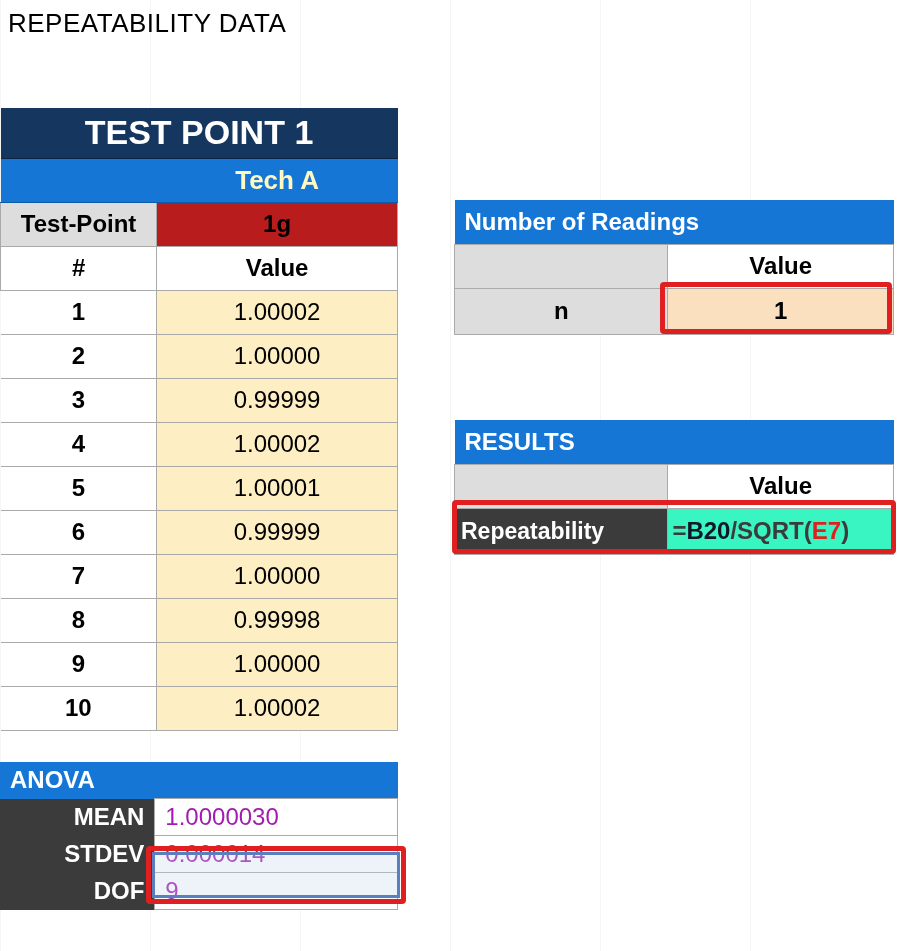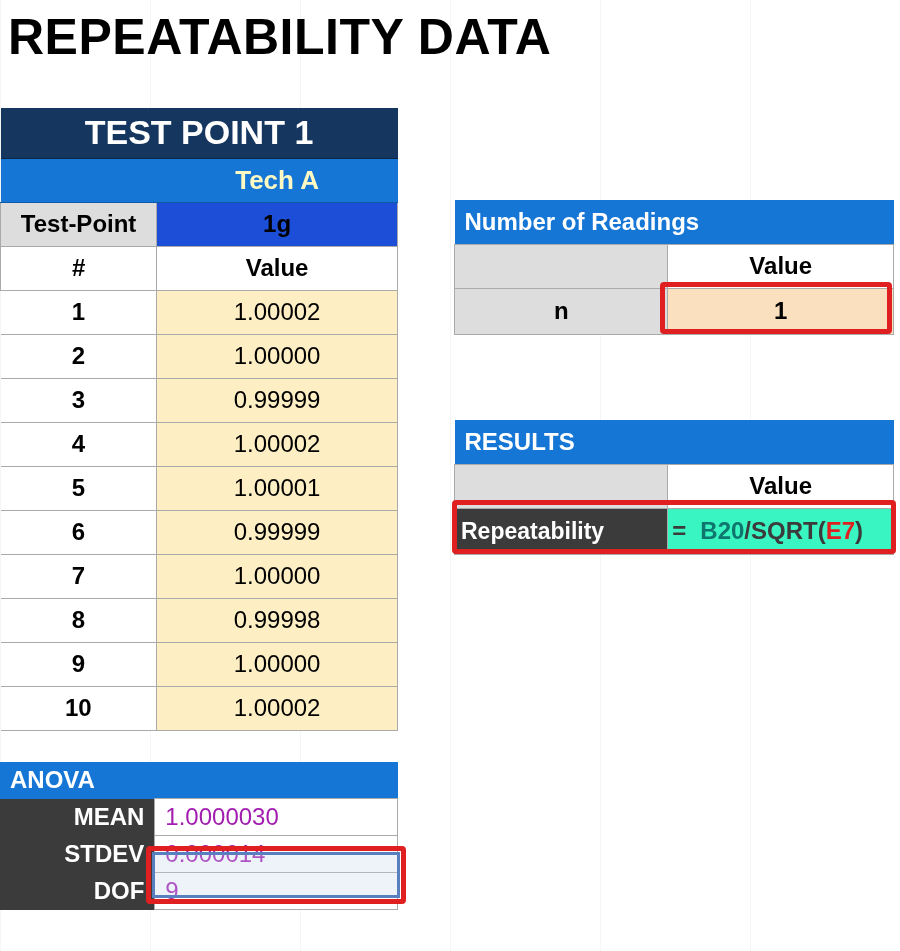--- a/index.html
+++ b/index.html
@@ -20,41 +20,41 @@
   .grid-bg {
     position:absolute; inset:0;
     background-image:
       linear-gradient(to right, #e5e5e5 1px, transparent 1px);
     background-size: 150px 100%;
     background-position: 0 0;
     opacity:0.4;
   }
   .title {
     position:absolute; left:8px; top:8px;
-    font-size:50px; font-weight:700; letter-spacing:0.5px;
+    font-size:26px; font-weight:400; letter-spacing:0.5px;
   }
   
   .tp {
     position:absolute; left:0; top:108px; width:398px;
     border-collapse:collapse;
   }
   .tp td, .tp th { padding:4px 8px; height:44px; }
   .tp .hdr1 {
     background:#14365f; color:#fff; font-size:34px; font-weight:800;
     text-align:center; height:50px; border-bottom:1px solid #0d2544;
   }
   .tp .hdr2 {
     background:#1576d6; color:#fef9c3; font-weight:800; font-size:26px;
     text-align:center; border-bottom:1px solid #0d5aa7;
   }
   .tp .hdrrow th {
     background:#ddd; font-weight:800; font-size:24px;
     border:1px solid #aaa; text-align:center;
   }
-  .tp .hdrrow th.white { background:#1d4ed8; }
+  .tp .hdrrow th.white { background:#b91c1c; }
   .tp .valhdr th {
     background:#fff; font-weight:800; font-size:24px;
     border:1px solid #aaa; text-align:center;
   }
   .tp .row td { border:1px solid #aaa; text-align:center; font-size:24px;}
   .tp .row td.idx { background:#fff; font-weight:700; width:155px; border-left:none;}
   .tp .row td.val { background:#fdefc3; font-weight:500; width:239px;}
   .tp .row:first-of-type td { border-top:1px solid #aaa;}
   
   .anova {
@@ -90,21 +90,21 @@
     border-collapse:collapse;
   }
   .res td, .res th { height:44px; padding:4px 10px; font-size:24px;}
   .res .rhdr { background:#1576d6; color:#fff; font-weight:800; text-align:left;}
   .res .sub th { background:#ddd; text-align:center; font-weight:800; border:1px solid #aaa;}
   .res .sub th.white { background:#fff;}
   .res .body td { text-align:left; font-weight:800; border:1px solid #aaa; height:46px;}
   .res .body td.rlab { background:#3b3b3b; color:#fff; width:214px; font-size:23px; padding-left:6px; padding-right:2px;}
   .res .body td.rval { background:#39f5c1; width:226px; padding-left:4px; padding-right:2px; position:relative; font-weight:700;}
   .res .body td.rval .eq {color:#3b3b3b;}
-  .res .body td.rval .ref1{color:#0f766e;margin-left:14px;}
+  .res .body td.rval .ref1{color:#0f172a;}
   .res .body td.rval .fn{color:#3b3b3b;}
   .res .body td.rval .ref2{color:#e02020;}
   
   .redbox { position:absolute; border:5px solid #e02020; border-radius:4px; pointer-events:none;}
   
   .bluebox { position:absolute; border:3px solid #5a7fbf; background:rgba(200,215,240,0.3); pointer-events:none;}
 </style>
 </head>
 <body>
 

